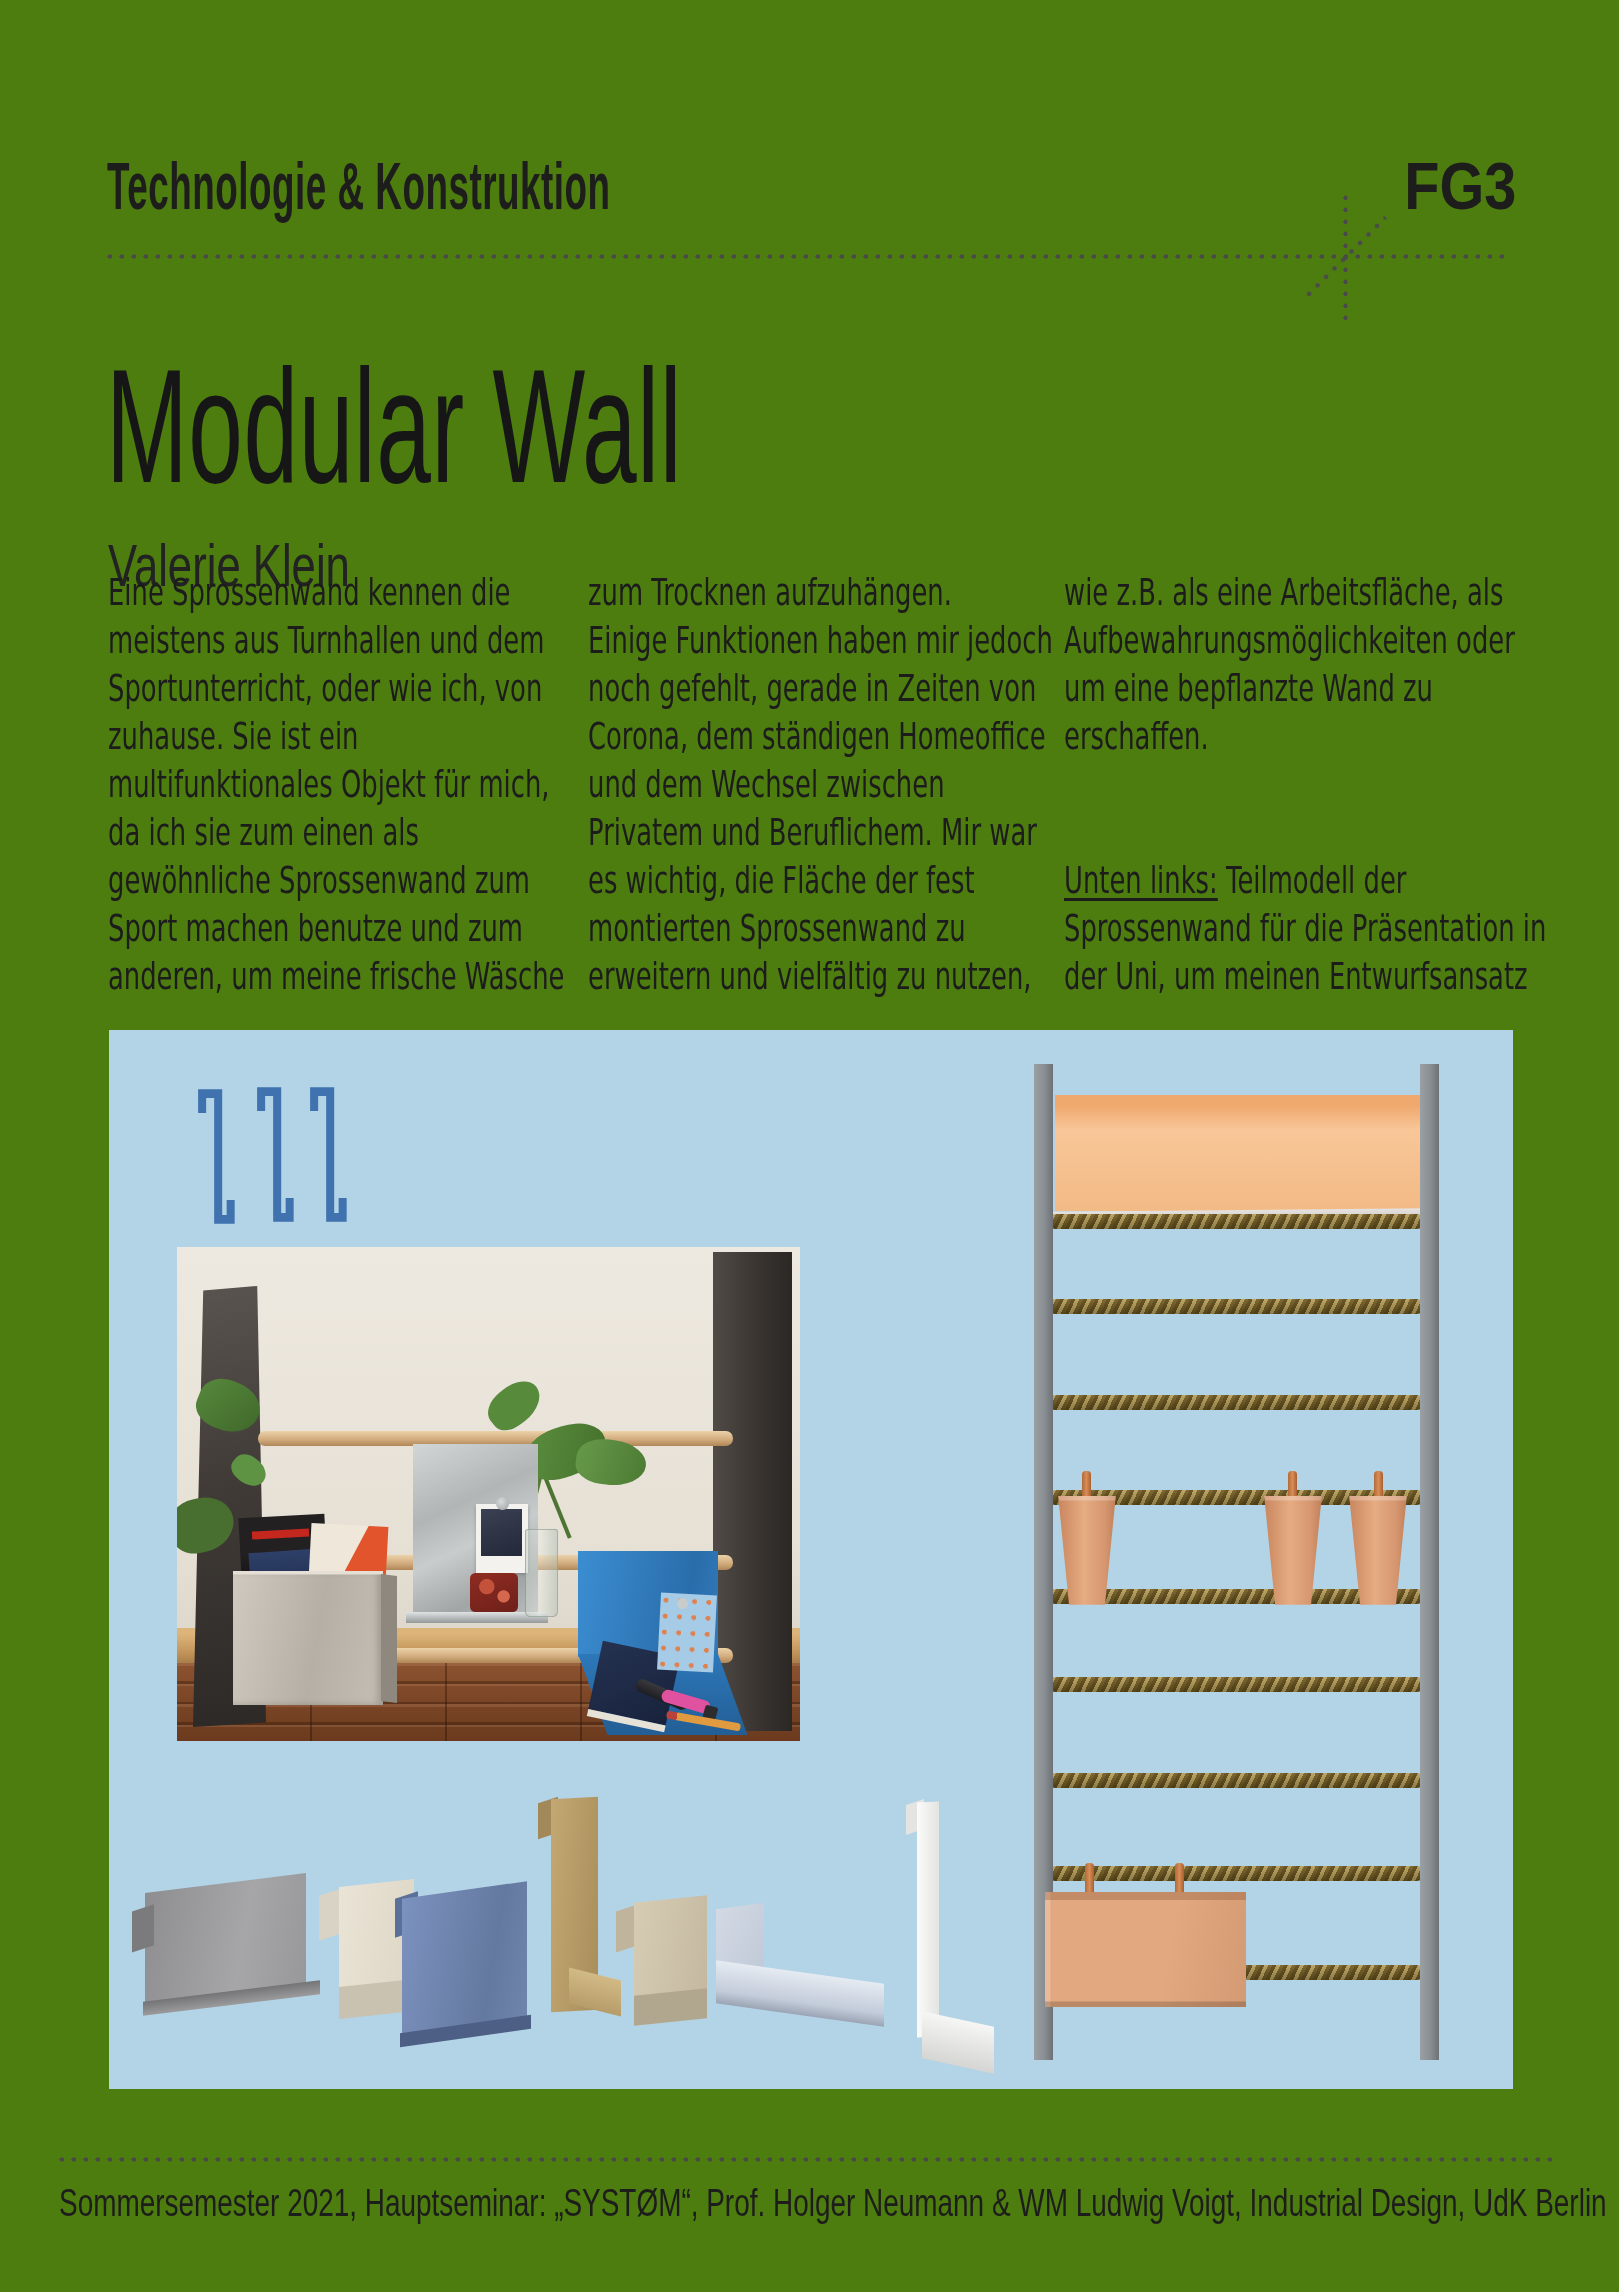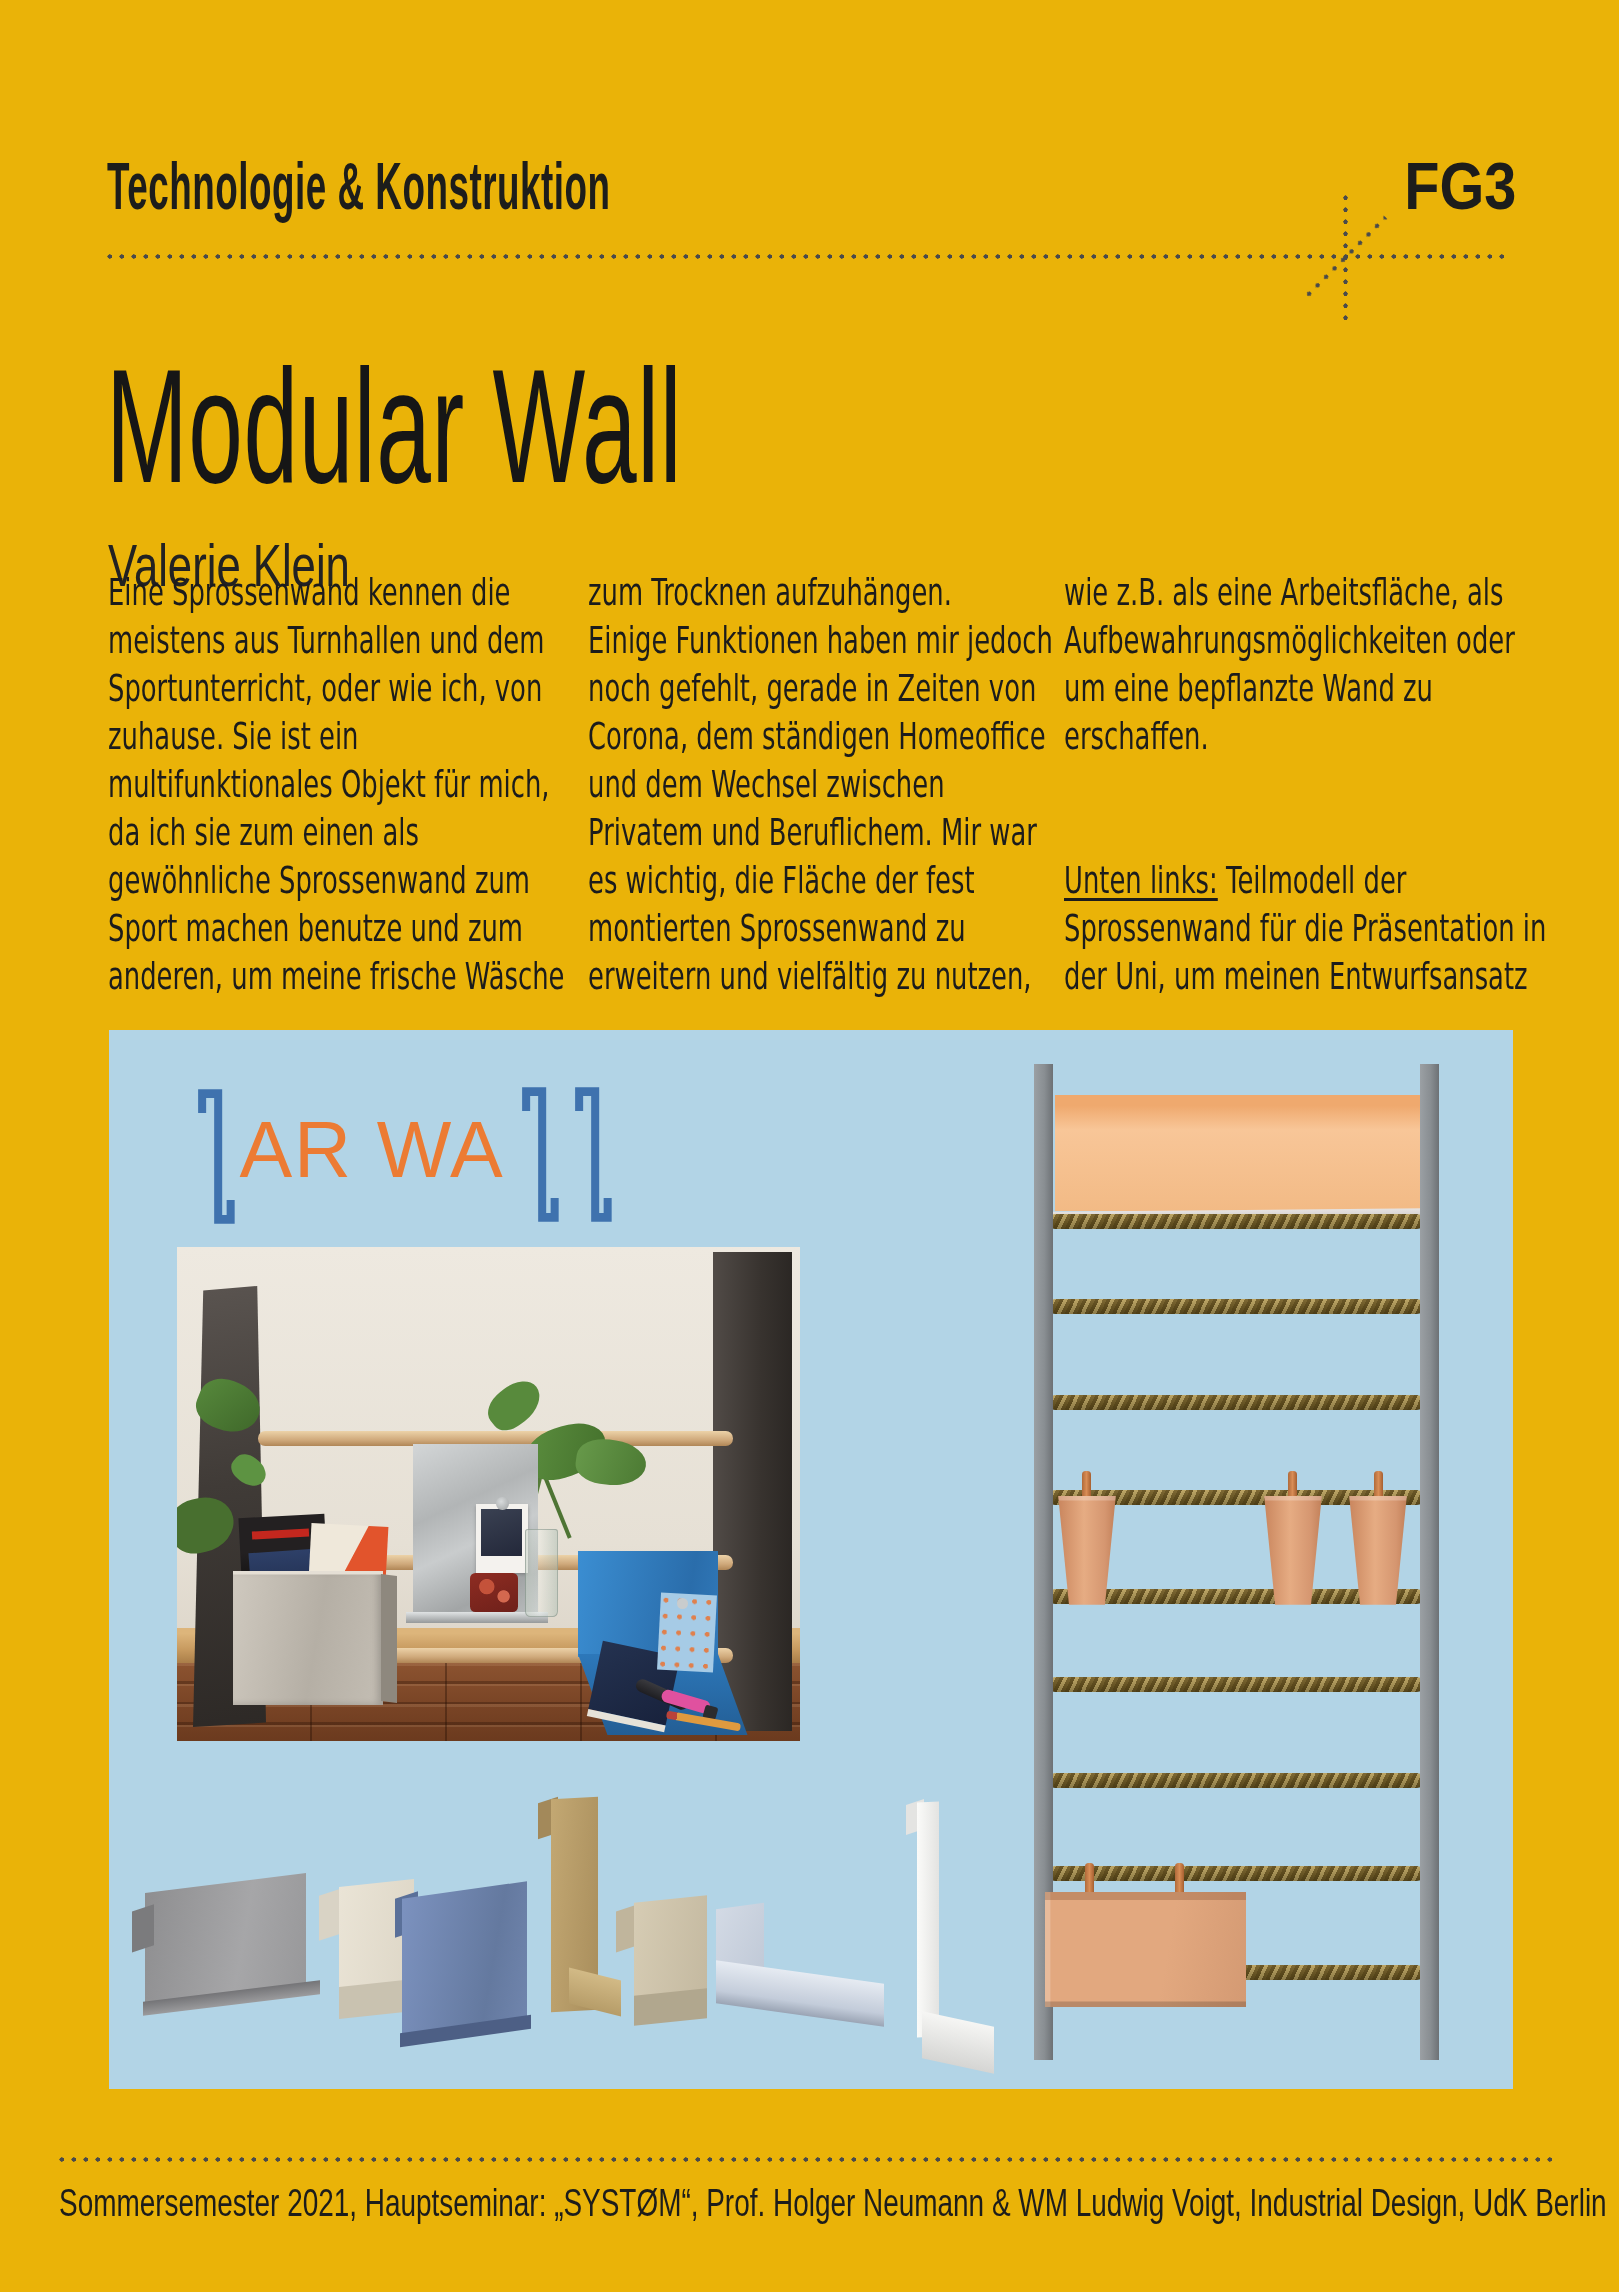--- a/index.html
+++ b/index.html
@@ -1,16 +1,16 @@
 <!DOCTYPE html>
 <html style="font-size:14.3px"><head>
 <meta charset="utf-8">
 <style>
   html,body{margin:0;padding:0;background:#ffffff;}
-  .page{position:relative;width:1619px;height:2293px;background:#eab308;
+  .page{position:relative;width:1619px;height:2293px;background:#4d7c0f;
         font-family:"Liberation Sans",sans-serif;color:#1d1d1b;overflow:hidden;}
 
   
   .course-title{position:absolute;left:107px;top:147px;font-size:67px;font-weight:bold;
         white-space:nowrap;transform:scaleX(0.55);transform-origin:left top;letter-spacing:0.9px;}
   .fg3{position:absolute;right:103px;top:147px;font-size:67px;font-weight:bold;
         transform:scaleX(0.86);transform-origin:right top;}
   .dotrow{position:absolute;height:5.4px;background-image:radial-gradient(circle at 2.7px 2.7px,#4a4a4a 2.1px,transparent 2.5px);
         background-size:12px 5.4px;background-repeat:repeat-x;}
   .rule-top{left:107px;top:254px;width:1404px;}
@@ -235,21 +235,20 @@
         <div class="bl">der Uni, um meinen Entwurfsansatz</div>
       </div>
   </div>
 
   <div class="figure">
 
     <div class="logo">
       <svg class="lglyph lg1" viewBox="0 0 46 150" preserveAspectRatio="none">
         <polyline points="8,30 8,10 26,10 26,140 40,140 40,120" fill="none" stroke="#3f72ae" stroke-width="9"></polyline>
       </svg>
-      <span class="logo-txt">AR WA</span>
       <svg class="lglyph lg2" viewBox="0 0 46 150" preserveAspectRatio="none">
         <polyline points="8,30 8,10 26,10 26,140 40,140 40,120" fill="none" stroke="#3f72ae" stroke-width="9"></polyline>
       </svg>
       <svg class="lglyph lg3" viewBox="0 0 46 150" preserveAspectRatio="none">
         <polyline points="8,30 8,10 26,10 26,140 40,140 40,120" fill="none" stroke="#3f72ae" stroke-width="9"></polyline>
       </svg>
     </div>
 
     <div class="photo">
       <div class="p-skirt"></div>

